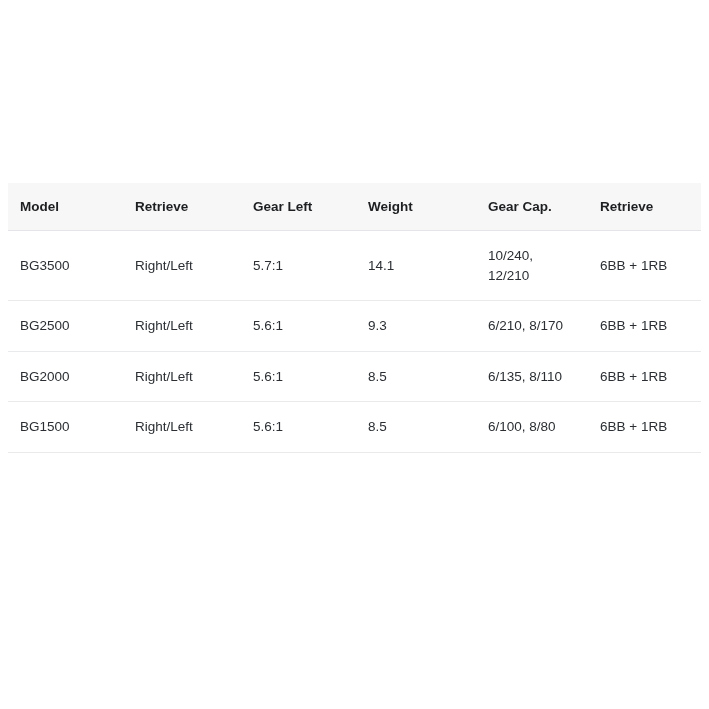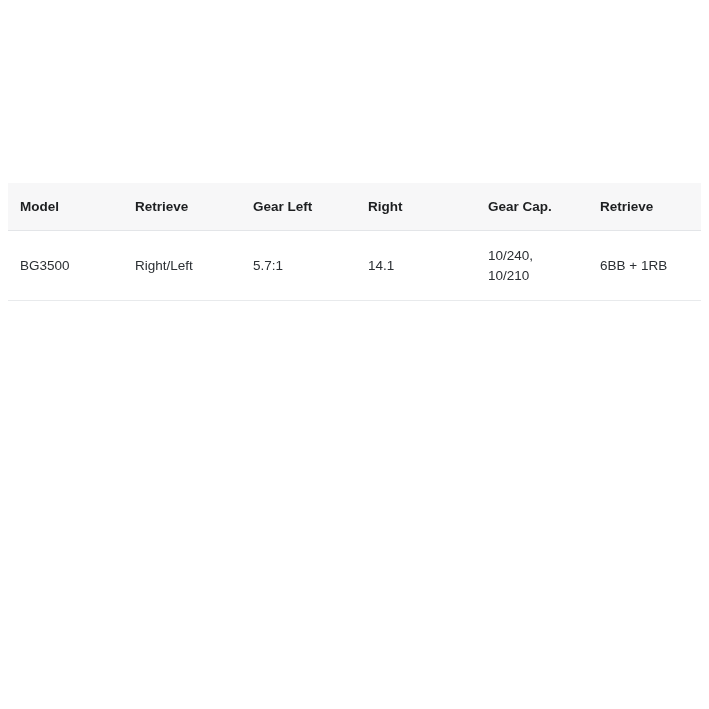--- a/index.html
+++ b/index.html
@@ -74,30 +74,54 @@
         <col class="c-gear">
         <col class="c-weight">
         <col class="c-line">
         <col class="c-bearings">
       </colgroup>
       <thead>
         <tr>
           <th>Model</th>
           <th>Retrieve</th>
           <th>Gear Left</th>
-          <th>Right</th>
+          <th>Weight</th>
           <th>Gear Cap.</th>
           <th>Retrieve</th>
         </tr>
       </thead>
       <tbody>
         <tr>
           <td>BG3500</td>
           <td>Right/Left</td>
           <td>5.7:1</td>
           <td>14.1</td>
-          <td>10/240, 10/210</td>
+          <td>10/240, 12/210</td>
+          <td>6BB + 1RB</td>
+        </tr>
+        <tr>
+          <td>BG2500</td>
+          <td>Right/Left</td>
+          <td>5.6:1</td>
+          <td>9.3</td>
+          <td>6/210, 8/170</td>
+          <td>6BB + 1RB</td>
+        </tr>
+        <tr>
+          <td>BG2000</td>
+          <td>Right/Left</td>
+          <td>5.6:1</td>
+          <td>8.5</td>
+          <td>6/135, 8/110</td>
+          <td>6BB + 1RB</td>
+        </tr>
+        <tr>
+          <td>BG1500</td>
+          <td>Right/Left</td>
+          <td>5.6:1</td>
+          <td>8.5</td>
+          <td>6/100, 8/80</td>
           <td>6BB + 1RB</td>
         </tr>
       </tbody>
     </table>
   </div>
 </div>
 
 </body></html>

